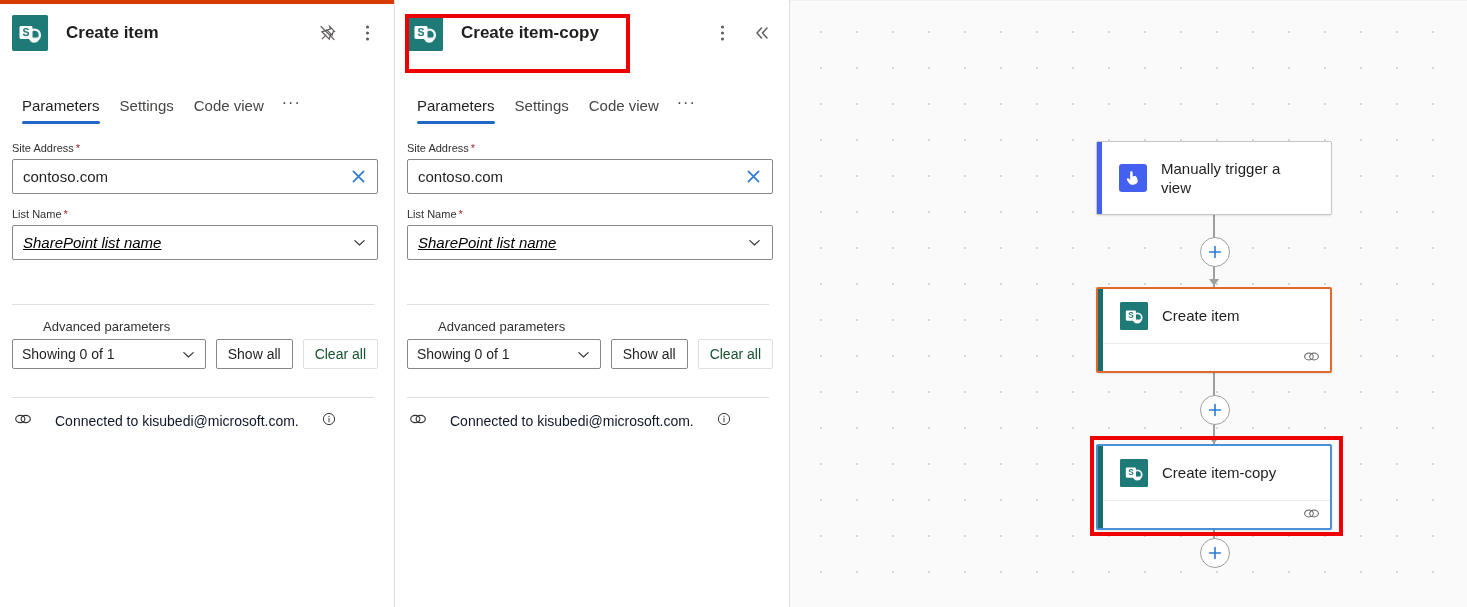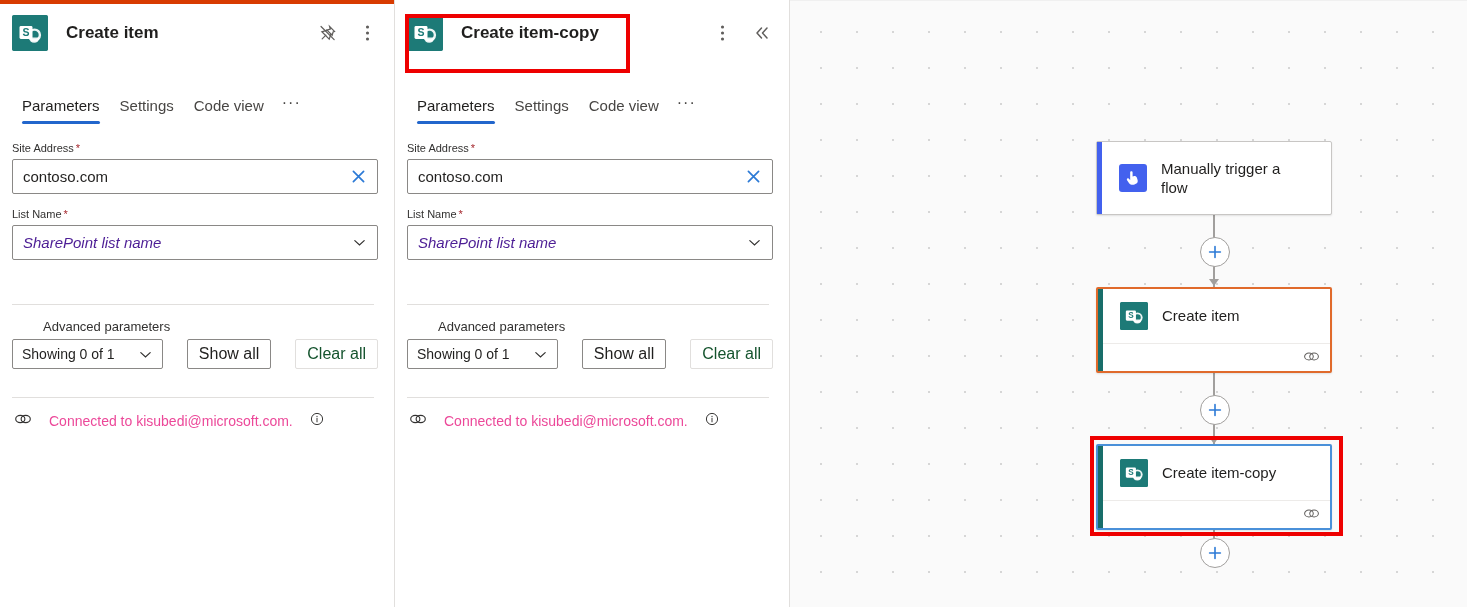--- a/index.html
+++ b/index.html
@@ -157,25 +157,26 @@
   }
   .input-value {
     font-size: 15px;
     color: #201f1e;
     flex: 1 1 auto;
     white-space: nowrap;
     overflow: hidden;
   }
   .input-placeholder {
     font-size: 15px;
-    color: #4c1d95;
+    color: #000000;
     font-style: italic;
     flex: 1 1 auto;
     white-space: nowrap;
     overflow: hidden;
+    text-decoration: underline;
   }
   .clear-x {
     flex: 0 0 auto;
     width: 22px;
     height: 22px;
     display: flex;
     align-items: center;
     justify-content: center;
     cursor: pointer;
   }
@@ -198,20 +199,21 @@
 
   .adv-label {
     font-size: 13px;
     color: #323130;
     margin-bottom: 5px;
     margin-left: 31px;
   }
   .adv-row {
     display: flex;
     align-items: flex-end;
+    gap: 10px;
   }
   .adv-select {
     width: 196px;
     height: 30px;
     border: 1px solid #8a8886;
     border-radius: 2px;
     display: flex;
     align-items: center;
     padding: 0 6px 0 9px;
     box-sizing: border-box;
@@ -222,42 +224,41 @@
     font-size: 14px;
     color: #201f1e;
     flex: 1 1 auto;
     white-space: nowrap;
   }
   .btn {
     height: 30px;
     border: 1px solid #8a8886;
     border-radius: 2px;
     background: #ffffff;
-    font-size: 16px;
+    font-size: 14px;
     color: #201f1e;
     padding: 0 11px;
     display: flex;
     align-items: center;
     cursor: pointer;
     white-space: nowrap;
     font-family: "Liberation Sans", sans-serif;
-    margin-left: 24px;
   }
   .btn.disabled {
     color: #14532d;
     border-color: #e1dfdd;
     cursor: default;
   }
 
   .conn-row {
     display: flex;
     align-items: flex-end;
-    gap: 17px;
+    gap: 23px;
     font-size: 14px;
-    color: #ec4899;
+    color: #0f172a;
     padding-left: 2px;
   }
   .conn-row .conn-text { white-space: nowrap; }
 
   
   .canvas {
     position: relative;
     flex: 1 1 auto;
     background-color: #fafafa;
     background-image: radial-gradient(circle, #d6d6d6 1px, transparent 1.2px);
@@ -621,21 +622,21 @@
     </div>
 
     <div class="node node-trigger">
       <div class="accent-bar"></div>
       <div class="node-top">
         <span class="trig-icon">
           <svg width="18" height="18" viewBox="0 0 20 20" fill="#ffffff">
             <path d="M8.2 2.4c.75 0 1.35.6 1.35 1.35v4.6l1.1-.35c1.5-.5 3.2.3 3.7 1.8l.75 2.3c.5 1.5-.05 3.15-1.35 4l-1.1.7c-.6.4-1.3.6-2.05.6H8.4c-1.1 0-2.1-.55-2.7-1.45l-2.3-3.5c-.4-.6-.25-1.4.3-1.8.5-.4 1.2-.35 1.65.1l1.5 1.5V3.75c0-.75.6-1.35 1.35-1.35z"></path>
           </svg>
         </span>
-        <span class="node-label" style="max-width:150px;">Manually trigger a flow</span>
+        <span class="node-label" style="max-width:150px;">Manually trigger a view</span>
       </div>
     </div>
 
     <div class="node node-create">
       <div class="accent-bar"></div>
       <div class="node-top">
         <span class="sp-icon sm">
           <svg width="28" height="28" viewBox="0 0 36 36" aria-hidden="true">
             <rect width="36" height="36" rx="2" fill="#1d7a77"></rect>
             <circle cx="22.5" cy="20" r="6.6" fill="#ffffff" opacity="0.92"></circle>

